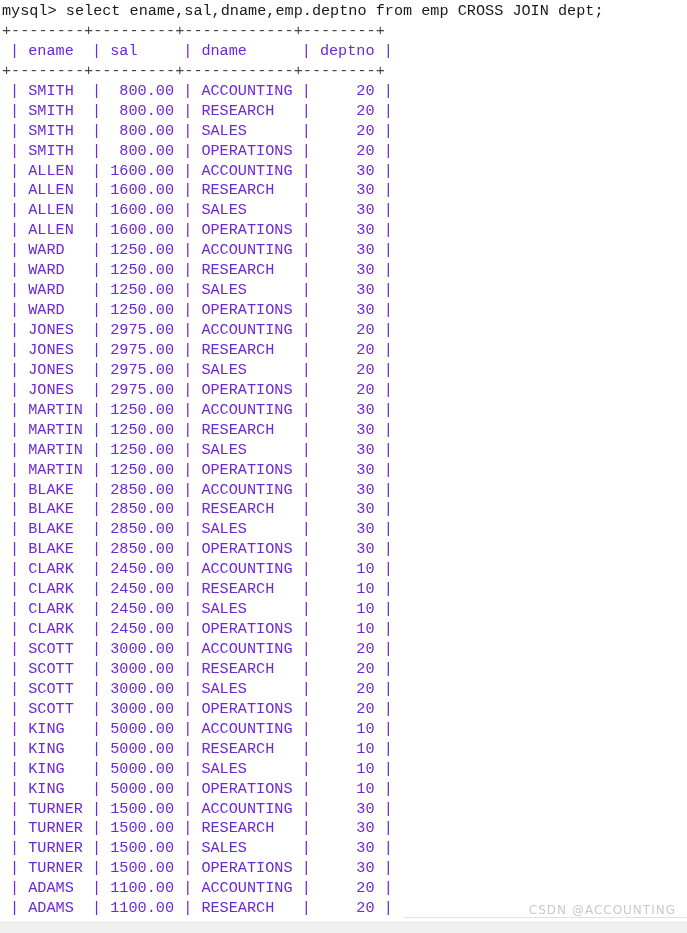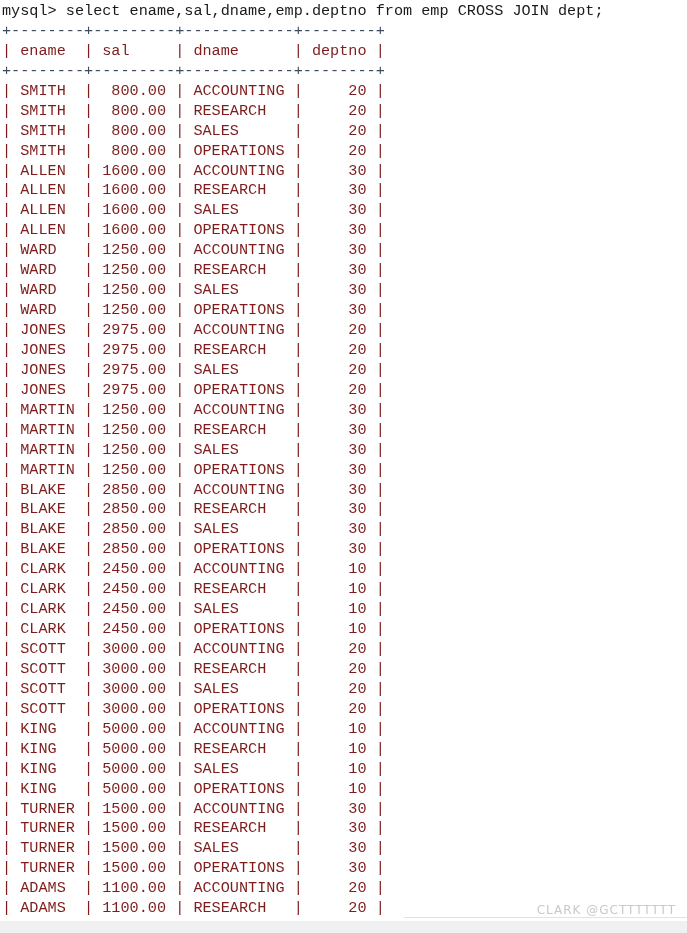--- a/index.html
+++ b/index.html
@@ -29,21 +29,21 @@
     font-family: "DejaVu Sans Mono", "Liberation Mono", monospace;
     font-size: 15.2px;
     line-height: 19.95px;
     color: #1a1a1a;
     letter-spacing: 0px;
     white-space: pre;
     font-weight: 400;
   }
   .ln { display: block; height: 19.95px; font-family: Liberation Mono, monospace; }
   .rule { color: #3c4a5e; }
-  .bar  { color: #7f1d1d; }
+  .bar  { color: #6d28d9; margin-left: 8px; }
   #bottom-strip {
     position: absolute;
     left: 0;
     top: 921px;
     width: 687px;
     height: 12px;
     background: #f0f0f0;
   }
   #watermark {
     position: absolute;
@@ -65,14 +65,14 @@
   }
 </style>
 </head>
 <body>
 
 <div id="terminal">
   <pre id="console-output"><span class="ln ">mysql&gt; select ename,sal,dname,emp.deptno from emp CROSS JOIN dept;</span><span class="ln rule">+--------+---------+------------+--------+</span><span class="ln bar">| ename  | sal     | dname      | deptno |</span><span class="ln rule">+--------+---------+------------+--------+</span><span class="ln bar">| SMITH  |  800.00 | ACCOUNTING |     20 |</span><span class="ln bar">| SMITH  |  800.00 | RESEARCH   |     20 |</span><span class="ln bar">| SMITH  |  800.00 | SALES      |     20 |</span><span class="ln bar">| SMITH  |  800.00 | OPERATIONS |     20 |</span><span class="ln bar">| ALLEN  | 1600.00 | ACCOUNTING |     30 |</span><span class="ln bar">| ALLEN  | 1600.00 | RESEARCH   |     30 |</span><span class="ln bar">| ALLEN  | 1600.00 | SALES      |     30 |</span><span class="ln bar">| ALLEN  | 1600.00 | OPERATIONS |     30 |</span><span class="ln bar">| WARD   | 1250.00 | ACCOUNTING |     30 |</span><span class="ln bar">| WARD   | 1250.00 | RESEARCH   |     30 |</span><span class="ln bar">| WARD   | 1250.00 | SALES      |     30 |</span><span class="ln bar">| WARD   | 1250.00 | OPERATIONS |     30 |</span><span class="ln bar">| JONES  | 2975.00 | ACCOUNTING |     20 |</span><span class="ln bar">| JONES  | 2975.00 | RESEARCH   |     20 |</span><span class="ln bar">| JONES  | 2975.00 | SALES      |     20 |</span><span class="ln bar">| JONES  | 2975.00 | OPERATIONS |     20 |</span><span class="ln bar">| MARTIN | 1250.00 | ACCOUNTING |     30 |</span><span class="ln bar">| MARTIN | 1250.00 | RESEARCH   |     30 |</span><span class="ln bar">| MARTIN | 1250.00 | SALES      |     30 |</span><span class="ln bar">| MARTIN | 1250.00 | OPERATIONS |     30 |</span><span class="ln bar">| BLAKE  | 2850.00 | ACCOUNTING |     30 |</span><span class="ln bar">| BLAKE  | 2850.00 | RESEARCH   |     30 |</span><span class="ln bar">| BLAKE  | 2850.00 | SALES      |     30 |</span><span class="ln bar">| BLAKE  | 2850.00 | OPERATIONS |     30 |</span><span class="ln bar">| CLARK  | 2450.00 | ACCOUNTING |     10 |</span><span class="ln bar">| CLARK  | 2450.00 | RESEARCH   |     10 |</span><span class="ln bar">| CLARK  | 2450.00 | SALES      |     10 |</span><span class="ln bar">| CLARK  | 2450.00 | OPERATIONS |     10 |</span><span class="ln bar">| SCOTT  | 3000.00 | ACCOUNTING |     20 |</span><span class="ln bar">| SCOTT  | 3000.00 | RESEARCH   |     20 |</span><span class="ln bar">| SCOTT  | 3000.00 | SALES      |     20 |</span><span class="ln bar">| SCOTT  | 3000.00 | OPERATIONS |     20 |</span><span class="ln bar">| KING   | 5000.00 | ACCOUNTING |     10 |</span><span class="ln bar">| KING   | 5000.00 | RESEARCH   |     10 |</span><span class="ln bar">| KING   | 5000.00 | SALES      |     10 |</span><span class="ln bar">| KING   | 5000.00 | OPERATIONS |     10 |</span><span class="ln bar">| TURNER | 1500.00 | ACCOUNTING |     30 |</span><span class="ln bar">| TURNER | 1500.00 | RESEARCH   |     30 |</span><span class="ln bar">| TURNER | 1500.00 | SALES      |     30 |</span><span class="ln bar">| TURNER | 1500.00 | OPERATIONS |     30 |</span><span class="ln bar">| ADAMS  | 1100.00 | ACCOUNTING |     20 |</span><span class="ln bar">| ADAMS  | 1100.00 | RESEARCH   |     20 |</span><span class="ln rule">+--------+---------+------------+--------+</span></pre>
 </div>
 
 <div id="wm-rule"></div>
-<div id="watermark">CLARK @GCTTTTTTT</div>
+<div id="watermark">CSDN @ACCOUNTING</div>
 <div id="bottom-strip"></div>
 
 </body></html>

